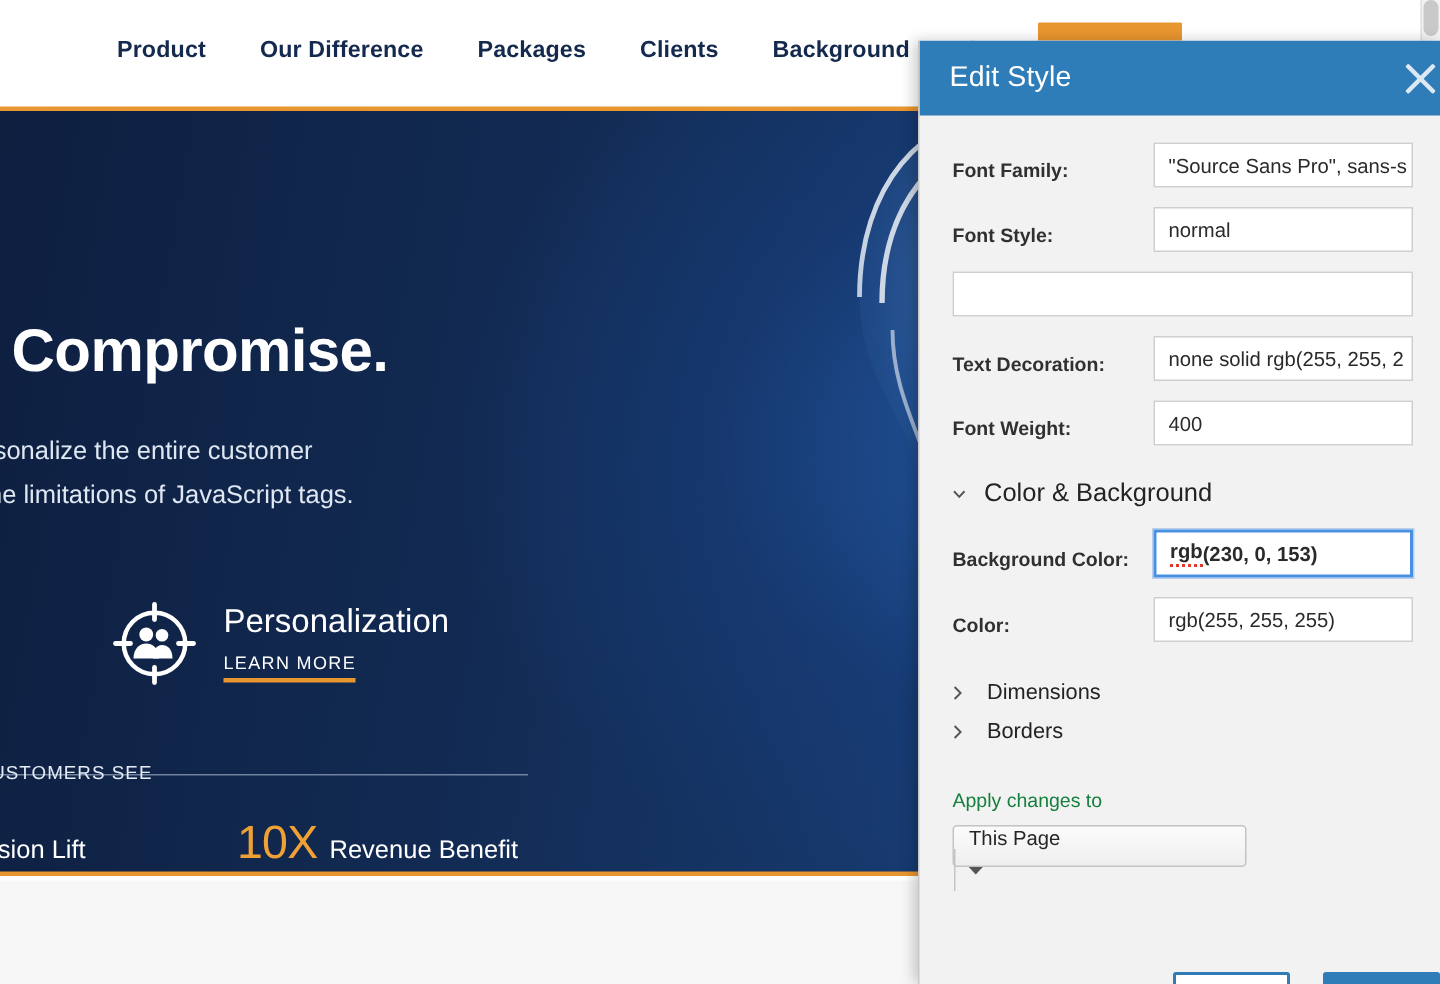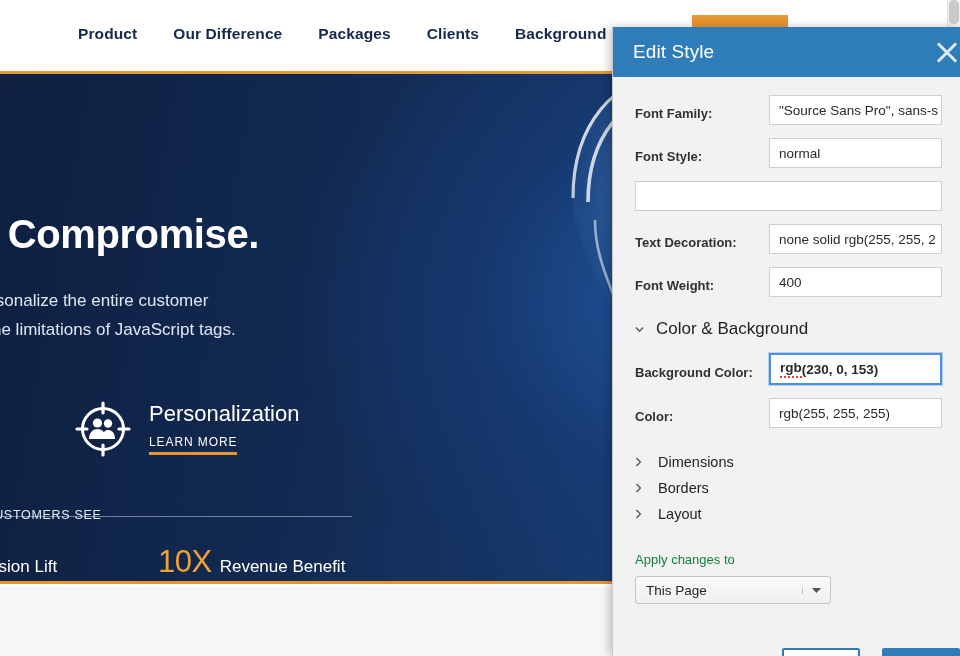--- a/index.html
+++ b/index.html
@@ -185,21 +185,21 @@
     font-size: 14.5px; color: #232323; margin-bottom: 10px; cursor: pointer;
   }
 
   .apply-label {
     margin-top: 30px; font-size: 13px; color: #15803d;
   }
   .apply-select {
     margin-top: 9px; width: 196px; height: 28px;
     border: 1px solid #c4c4c4; border-radius: 3px;
     background: linear-gradient(#fbfbfb, #efefef);
-    display: flex; align-items: center; cursor: pointer;
+    display: flex; align-items: flex-start; cursor: pointer; flex-direction: column;
   }
   .apply-select-value {
     flex: 1 1 auto; display: flex; align-items: center; padding: 0 10px;
     font-size: 13.5px; color: #262626;
   }
   .apply-select-arrow {
     width: 28px; flex: 0 0 28px; border-left: 1px solid #c4c4c4;
     display: flex; align-items: center; justify-content: center;
   }
 
@@ -409,28 +409,20 @@
           <span>Dimensions</span>
         </div>
         <div class="collapsed-item">
           <span class="caret">
             <svg width="7" height="10" viewBox="0 0 7 10">
                 <path d="M1.4 1 L5.4 5 L1.4 9" fill="none" stroke="#555" stroke-width="1.3"></path>
               </svg>
           </span>
           <span>Borders</span>
         </div>
-        <div class="collapsed-item">
-          <span class="caret">
-            <svg width="7" height="10" viewBox="0 0 7 10">
-                <path d="M1.4 1 L5.4 5 L1.4 9" fill="none" stroke="#555" stroke-width="1.3"></path>
-              </svg>
-          </span>
-          <span>Layout</span>
-        </div>
       </div>
 
       <div class="apply-label">Apply changes to</div>
       <div class="apply-select">
         <span class="apply-select-value">This Page</span>
         <span class="apply-select-arrow">
           <svg width="11" height="7" viewBox="0 0 11 7">
               <path d="M0.8 1 L5.5 6 L10.2 1 Z" fill="#555"></path>
             </svg>
         </span>

